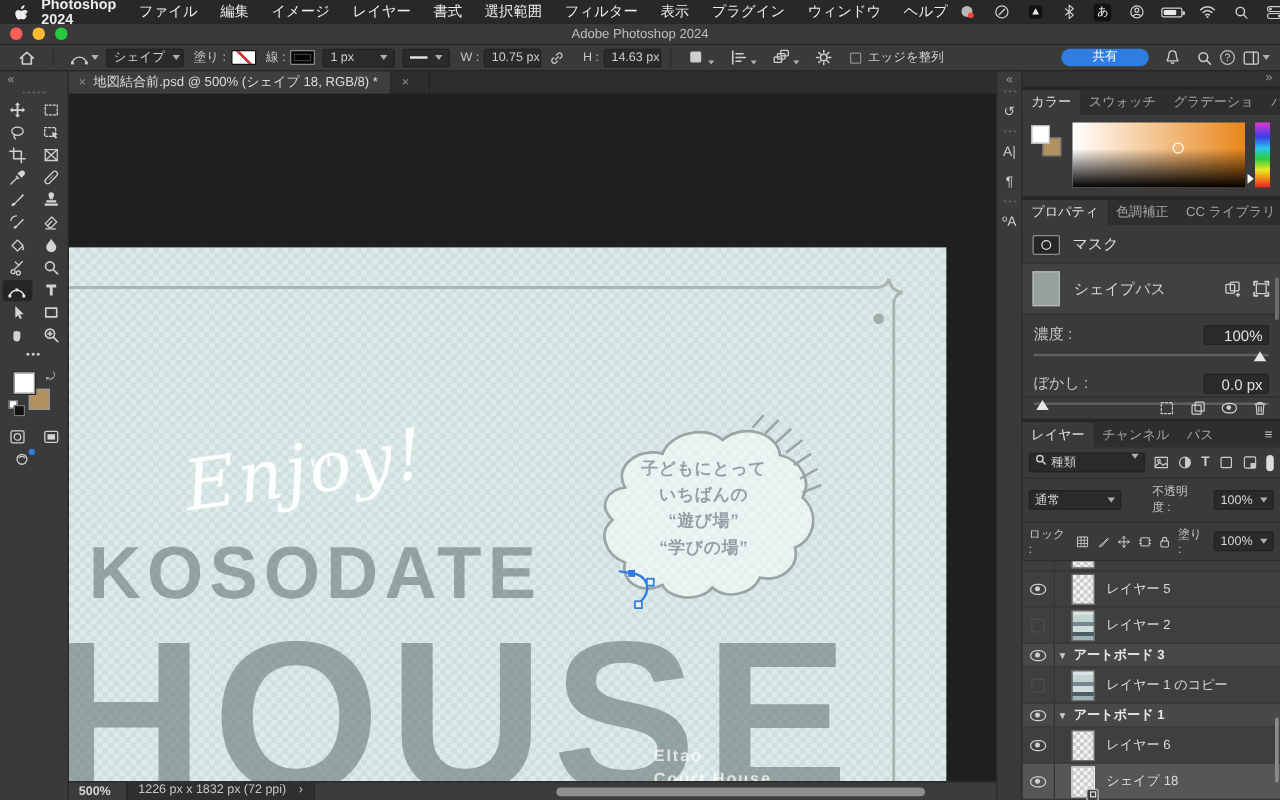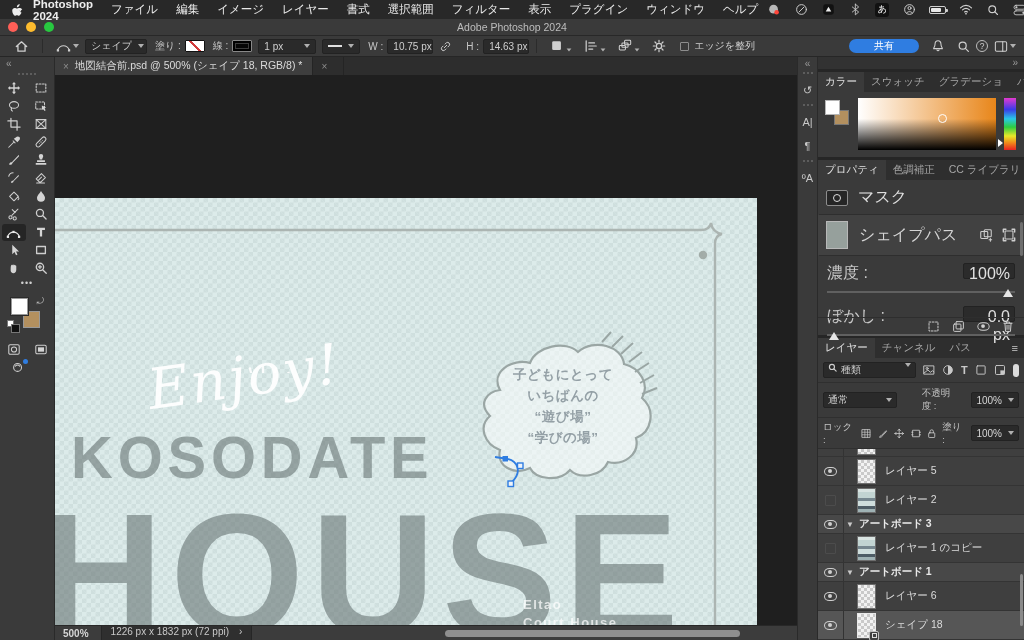--- a/index.html
+++ b/index.html
@@ -83,30 +83,30 @@
 .pmenu{margin-left:auto;padding:0 6px;display:flex;align-items:center;color:#c9c9c9;font-size:11px}
 
 #colorbody{position:relative;height:65px}
 .cswf{position:absolute;left:7px;top:8px;width:15px;height:15px;background:#fff;border:1px solid #b5b5b5;z-index:2}
 .cswb{position:absolute;left:16px;top:18px;width:15px;height:15px;background:#b3905f;border:1px solid #777}
 .cfield{position:absolute;left:40px;top:6px;right:28px;bottom:7px;background:linear-gradient(to top,#000,rgba(0,0,0,0) 60%),linear-gradient(to right,#fff,#e8861a)}
 .ccur{position:absolute;left:58%;top:30%;width:9px;height:9px;border:1.4px solid #fff;border-radius:50%}
 .hue{position:absolute;right:8px;top:6px;width:12px;bottom:7px;background:linear-gradient(180deg,#e23ad0 0%,#3b3be8 22%,#29c8e8 40%,#2ecc40 56%,#e8e829 73%,#f08a1a 86%,#e82222 100%)}
 .huemark{position:absolute;right:21px;bottom:10px;width:0;height:0;border-top:4px solid transparent;border-bottom:4px solid transparent;border-left:5px solid #fff}
 
-#propbody{position:relative;height:155px;font-size:16px}
+#propbody{position:relative;height:155px;font-size:12px}
 .mrow{display:flex;align-items:center;padding:7px 8px 6px}
 .maskic{width:22px;height:16px;background:#262626;border:1px solid #8d8d8d;border-radius:2px;display:flex;align-items:center;justify-content:center}
 .maskic i{width:8px;height:8px;border:1.4px solid #ddd;border-radius:50%}
 .pdiv{border-top:1px solid #2e2e2e;margin:0 1px}
 .sprow{display:flex;align-items:center;padding:6px 8px;background:#414141}
 .spthumb{width:22px;height:28px;background:#96a09c;border:1px solid #b8b8b8}
 .sprow .lbl{margin-left:11px;color:#d5d5d5}
 .sprow .ric{margin-left:auto;display:flex;gap:9px}
-.sldrow{padding:7px 9px 0;display:flex;align-items:flex-start}
+.sldrow{padding:7px 9px 0;display:flex;align-items:flex-end}
 .sldrow .vfld{margin-left:auto;width:52px;height:16px;background:#2b2b2b;border:1px solid #222;border-radius:2px;color:#e0e0e0;text-align:right;padding:1px 4px}
 .track{position:relative;height:2px;background:#606060;margin:7px 9px 0}
 .sthumb{position:absolute;top:-2px;width:0;height:0;border-left:5px solid transparent;border-right:5px solid transparent;border-bottom:8px solid #e6e6e6}
 .pfoot{position:absolute;bottom:0;left:0;right:0;height:18px;display:flex;align-items:center;justify-content:flex-end;gap:12px;padding:0 10px;border-top:1px solid #2e2e2e}
 .pscroll{position:absolute;right:1px;top:42px;width:3px;height:34px;background:#6e6e6e;border-radius:2px}
 
 #layerspanel{flex:1;display:flex;flex-direction:column}
 .flt{display:flex;align-items:center;padding:4px 5px;border-bottom:1px solid #2f2f2f;gap:7px}
 .searchdd{width:104px;height:16px;background:#2a2a2a;border:1px solid #222;border-radius:2px;display:flex;gap:4px;padding:0 4px;font-size:10px;color:#d0d0d0}
 .searchdd .cv{margin-left:auto}

